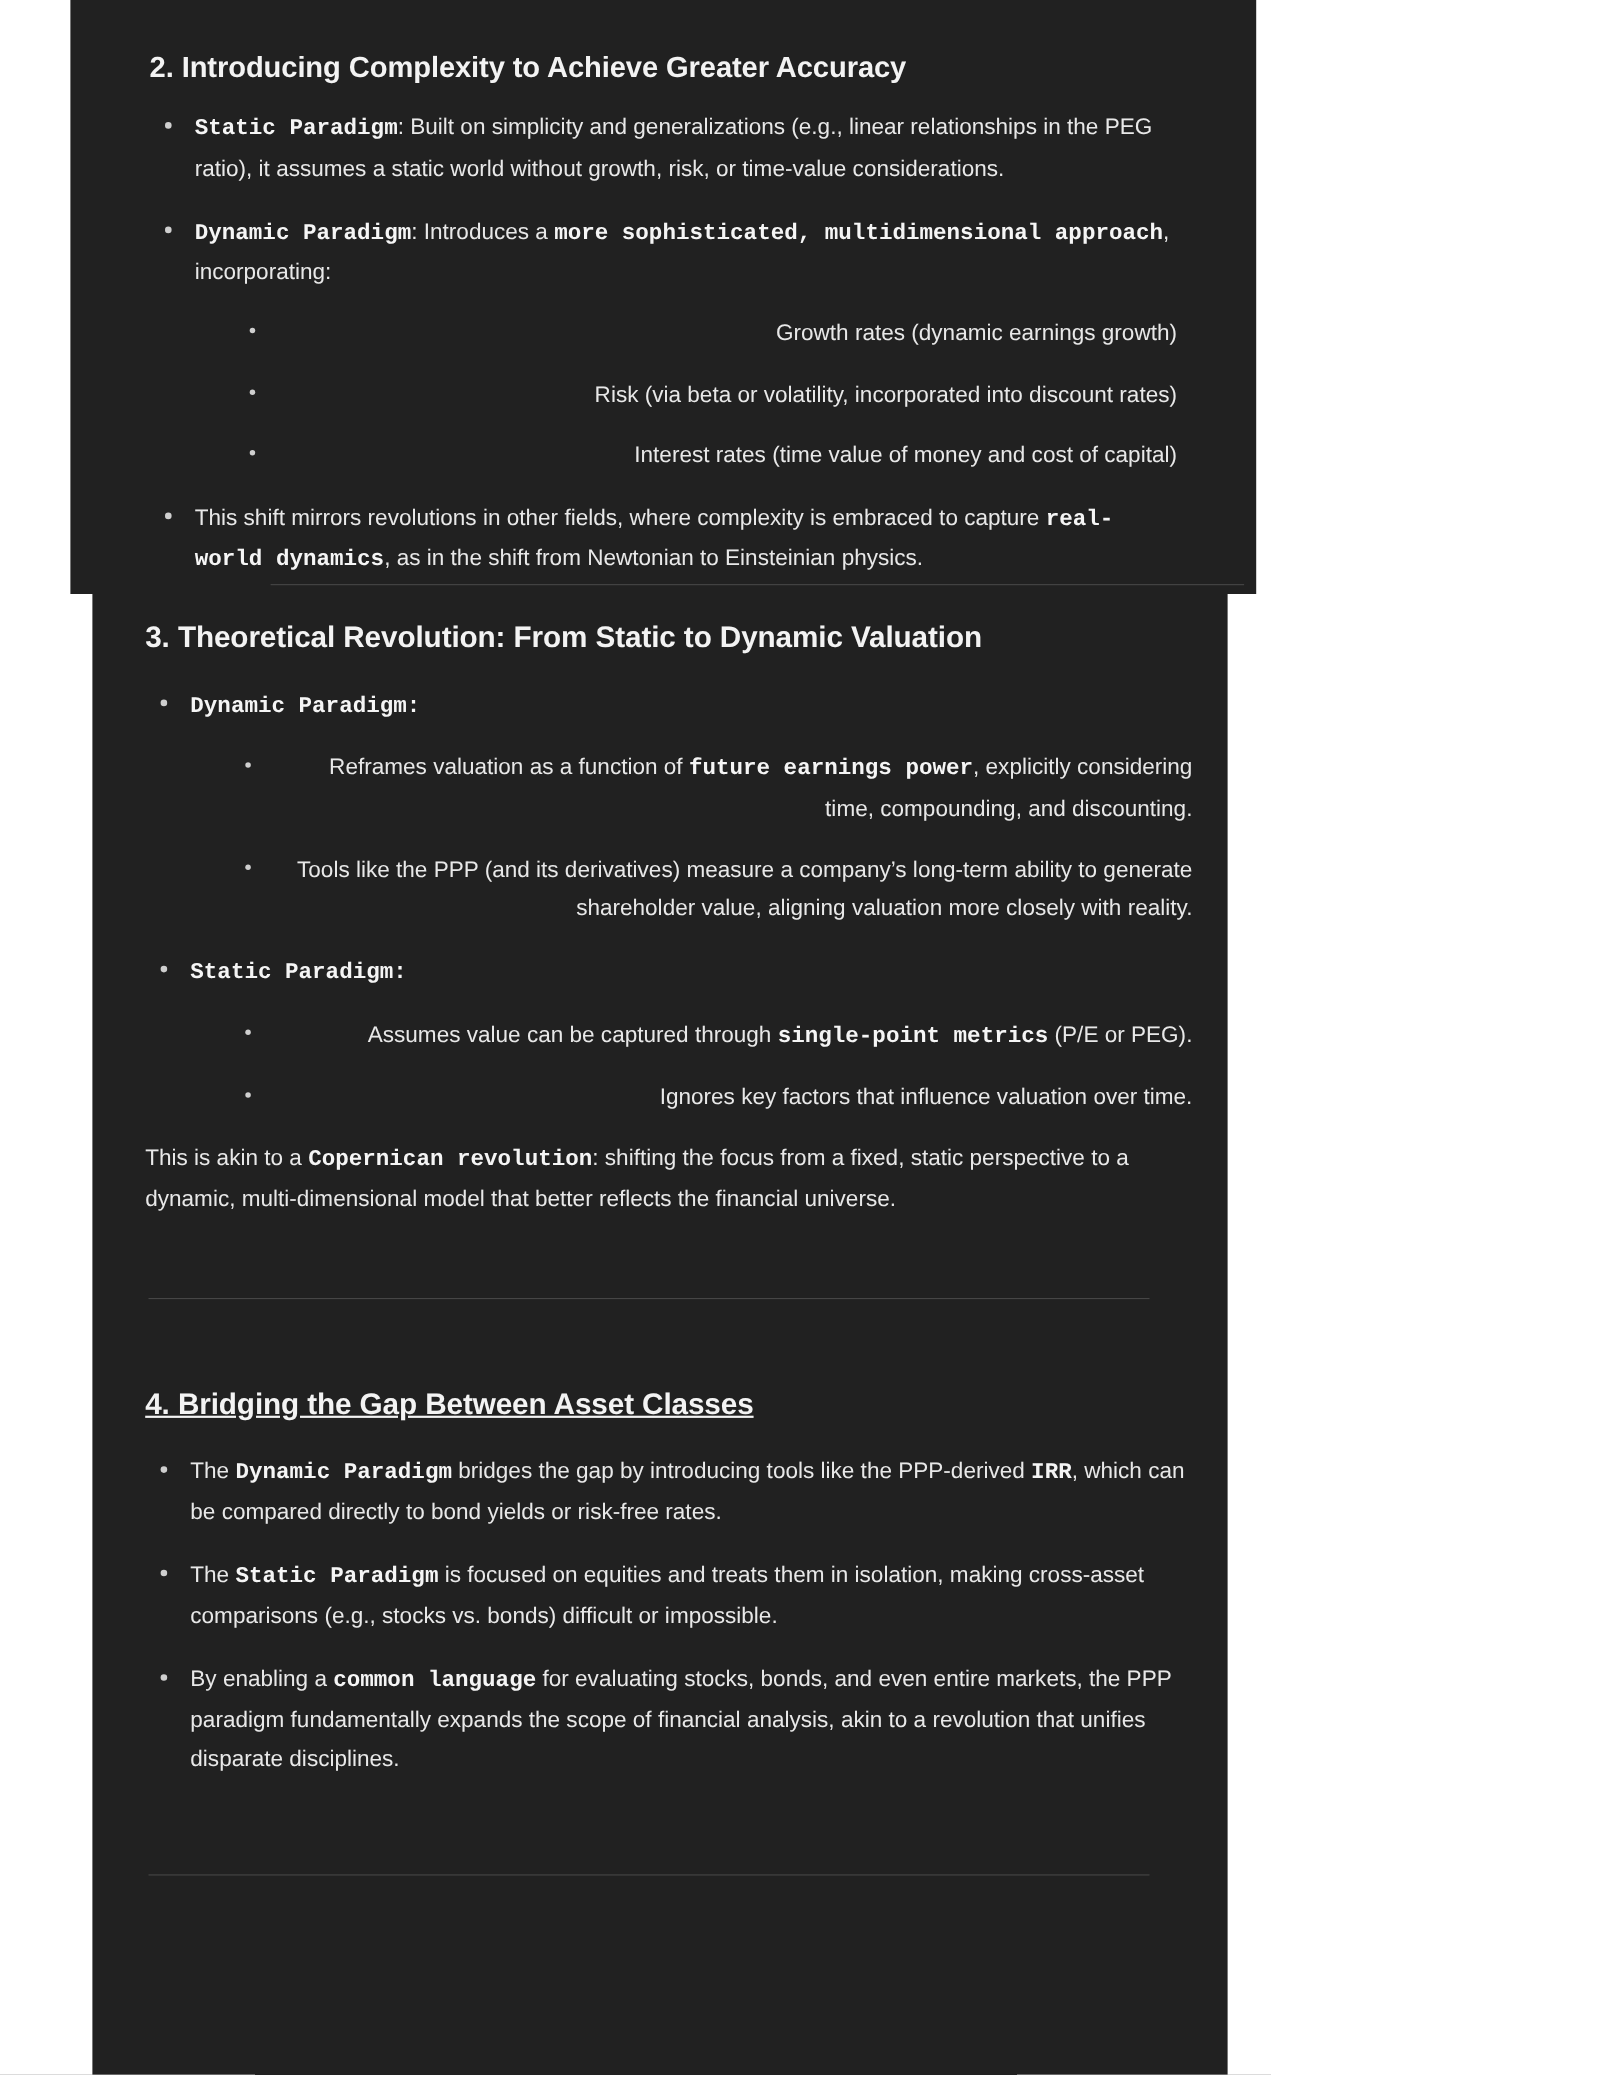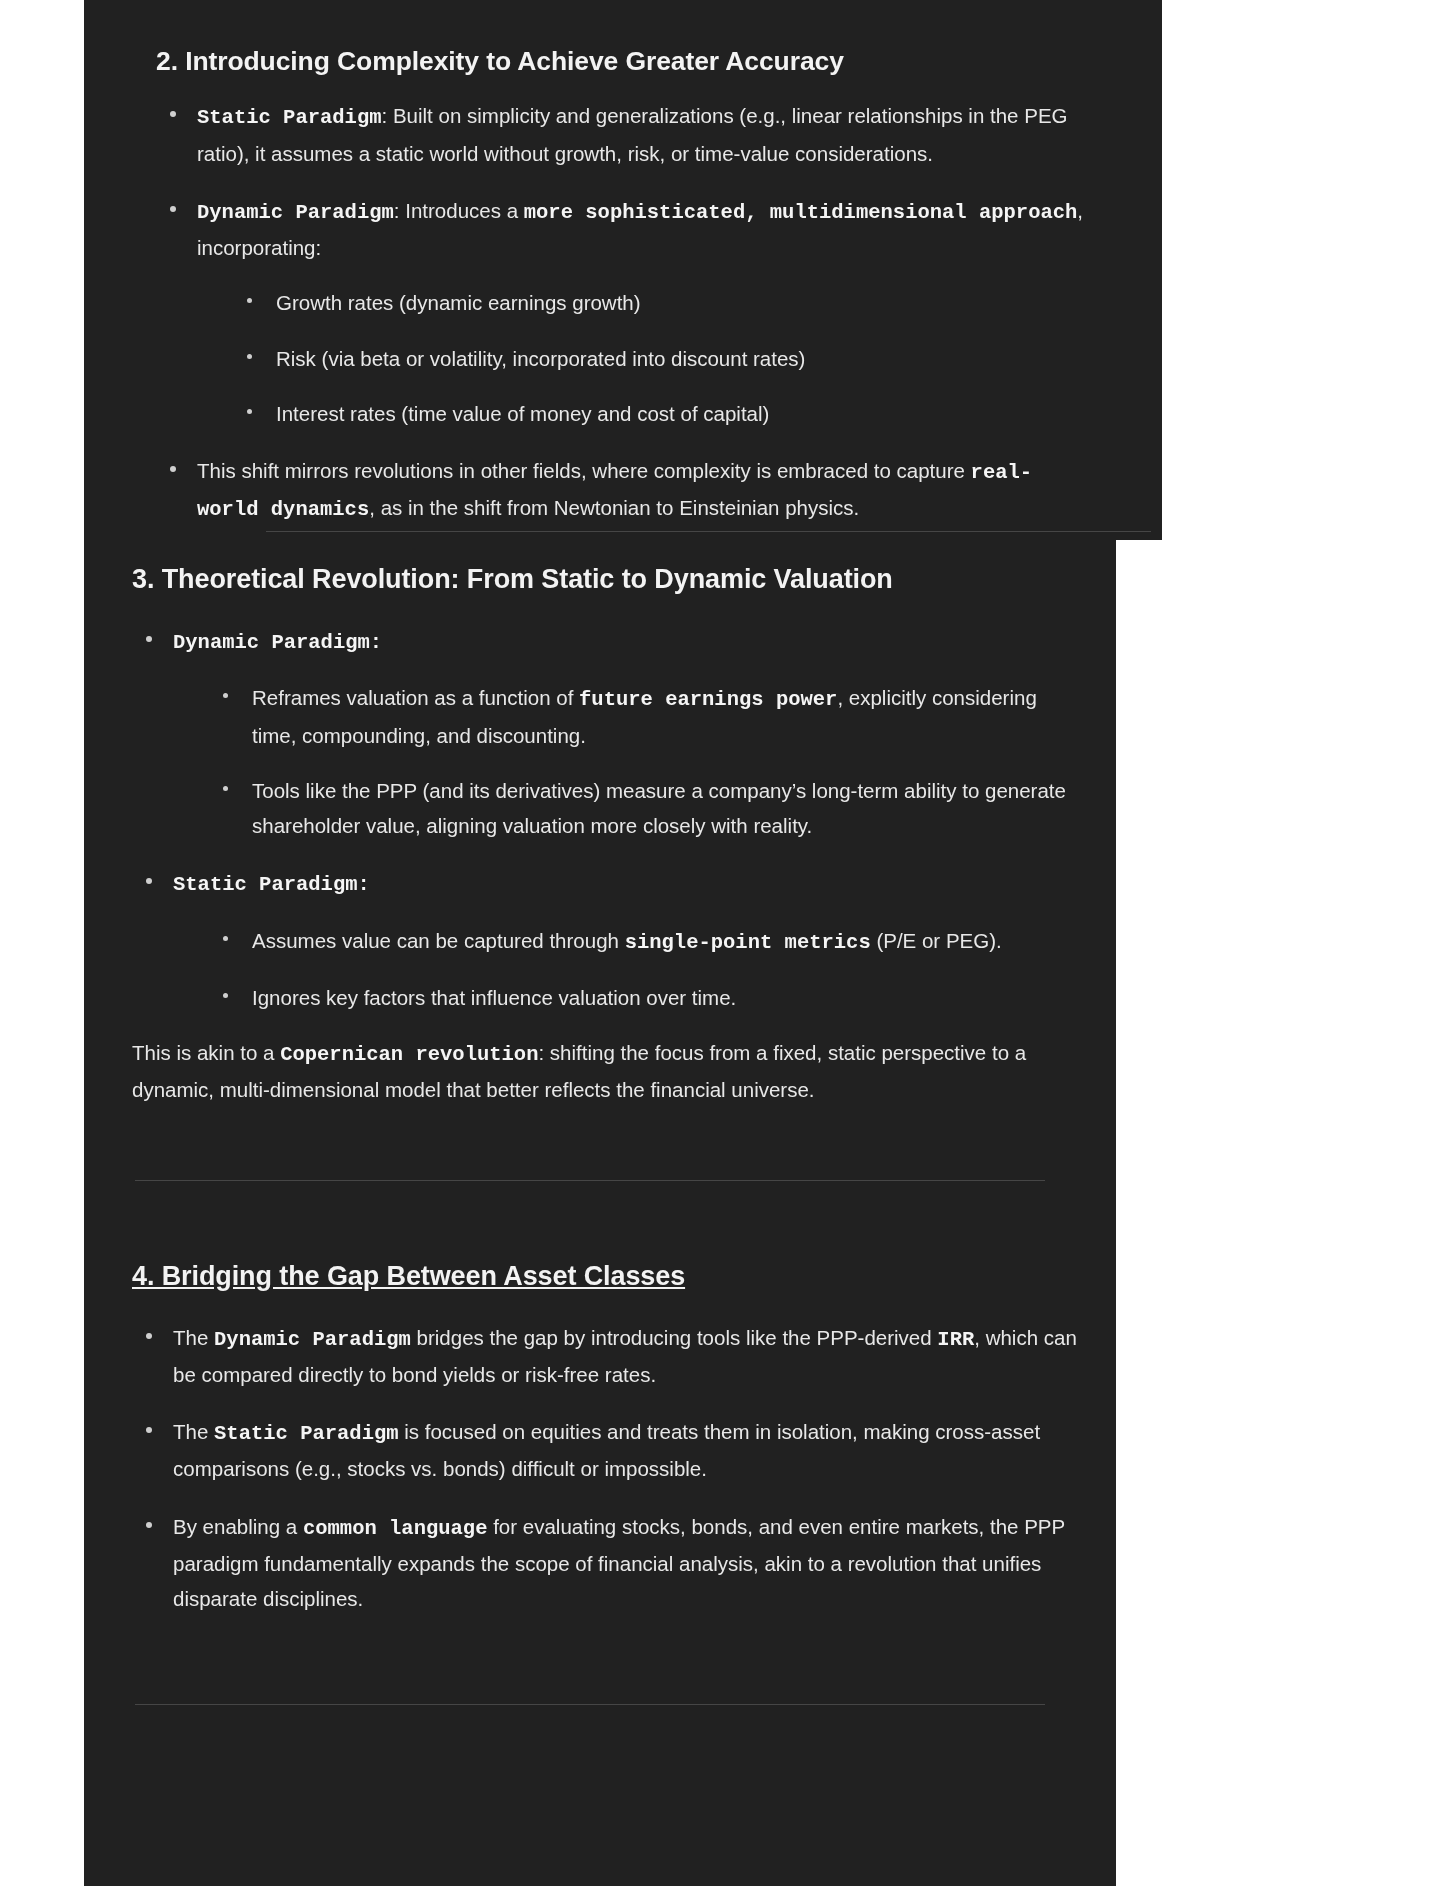--- a/index.html
+++ b/index.html
@@ -16,21 +16,21 @@
   }
 
   
   .panel {
     position: absolute;
     background: #212121;
     color: #ececec;
     box-sizing: border-box;
   }
   #panel-top {
-    left: 84px;
+    left: 64px;
     top: 0;
     width: 1078px;
     height: 540px;
     padding: 44px 72px 0 72px;
   }
   #panel-bottom {
     left: 84px;
     top: 540px;
     width: 1032px;
     height: 1346px;
@@ -75,20 +75,21 @@
     left: 14px;
     top: 13px;
     width: 6px;
     height: 6px;
     border-radius: 50%;
     background: #cfcfcf;
   }
   ul.bullets.nested {
     margin-top: 20px;
     padding-left: 38px;
+    text-align: right;
   }
   ul.bullets.nested > li {
     margin-bottom: 20px;
   }
   ul.bullets.nested > li > .dot {
     left: 12px;
     top: 13px;
     width: 5px;
     height: 5px;
   }

